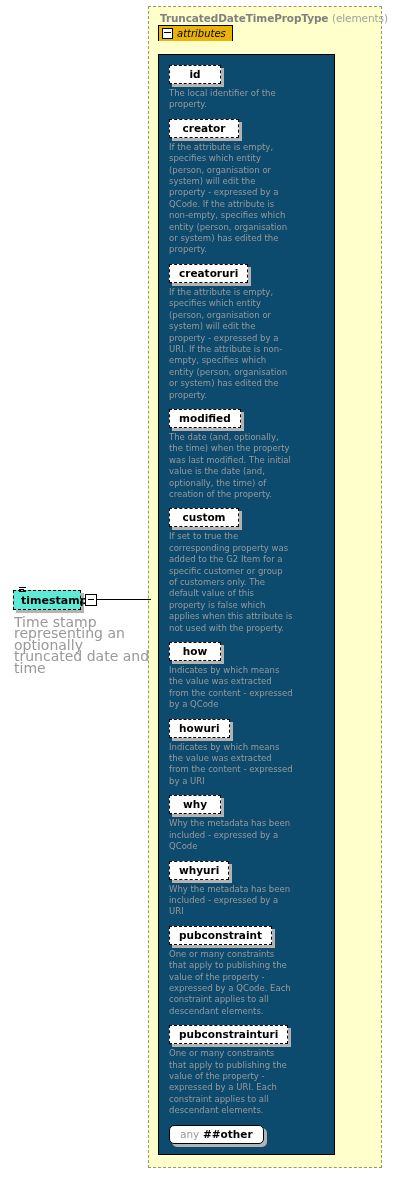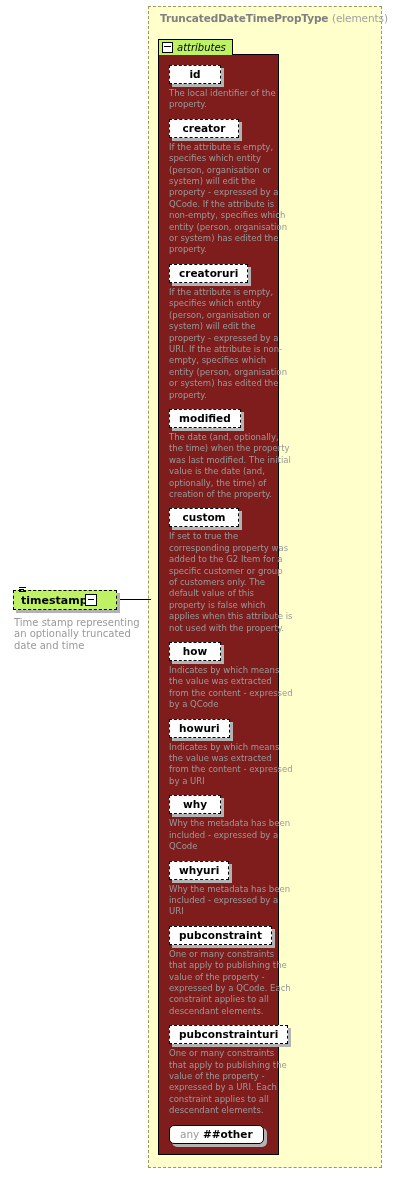--- a/index.html
+++ b/index.html
@@ -39,24 +39,24 @@
   }
   #ext-title .ext-kind {
     font-weight: normal;
     color: #a0a0a0;
   }
 
   
   #attr-tab {
     position: absolute;
     left: 158px;
-    top: 39px;
+    top: 25px;
     height: 16px;
     padding: 0 6px 0 3px;
-    background: #bef264;
+    background: #eab308;
     border: 1px solid #000000;
     border-bottom: none;
     box-sizing: border-box;
     display: flex;
     align-items: center;
     gap: 4px;
     z-index: 3;
   }
   #attr-tab .minus-box {
     width: 9px;
@@ -79,23 +79,23 @@
     font-size: 10px;
     font-style: italic;
     color: #000;
     line-height: 1;
   }
 
   #attr-panel {
     position: absolute;
     left: 158px;
     top: 54px;
-    width: 121px;
+    width: 177px;
     height: 1101px;
-    background: #7f1d1d;
+    background: #0c4a6e;
     border: 1px solid #000000;
     box-sizing: border-box;
     z-index: 2;
   }
 
   
   .attr-list {
     position: absolute;
     left: 10px;
     top: 8px;
@@ -144,24 +144,24 @@
     margin-top: 2px;
   }
   .any-box .any-kw { color: #999999; font-weight: normal; }
   .any-box .any-ns { color: #000000; font-weight: bold; }
 
   
   #timestamp-node {
     position: absolute;
     left: 13px;
     top: 590px;
-    width: 104px;
+    width: 68px;
     height: 20px;
     border: 1px dashed #000000;
-    background: #bef264;
+    background: #5eead4;
     box-sizing: border-box;
     box-shadow: 3px 3px 0 0 #b3b3b3;
     z-index: 4;
   }
   #timestamp-label {
     position: absolute;
     left: 7px;
     top: 3px;
     font-size: 11px;
     font-weight: bold;
@@ -204,21 +204,21 @@
     width: 54px;
     height: 1px;
     background: #000000;
     z-index: 1;
   }
   #timestamp-doc {
     position: absolute;
     left: 14px;
     top: 617px;
     width: 140px;
-    font-size: 10px;
+    font-size: 14px;
     line-height: 11.4px;
     color: #999999;
   }
 </style>
 </head>
 <body>
 
 <div id="timestamp-node">
   <svg id="timestamp-type-icon" viewBox="0 0 8 7" xmlns="http://www.w3.org/2000/svg">
     <rect x="0" y="0" width="7" height="1" fill="#000"></rect>

